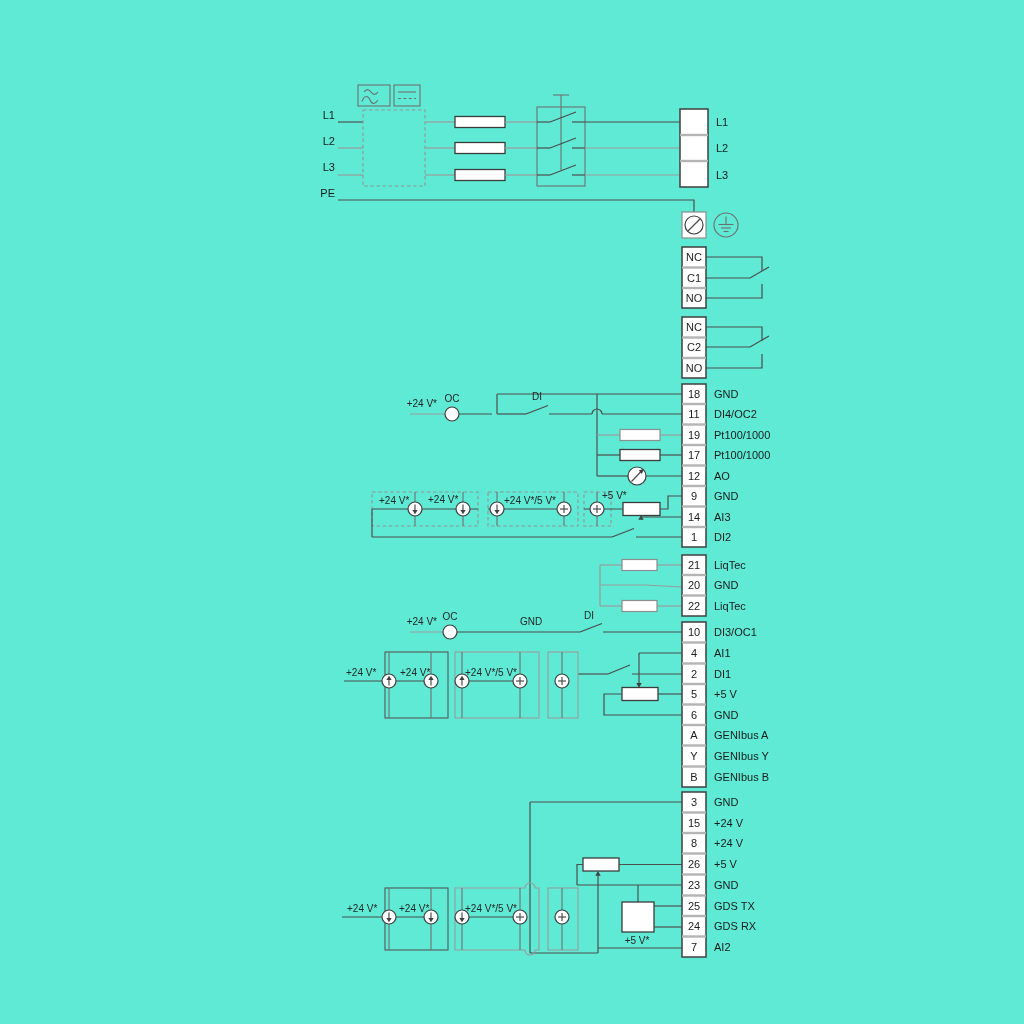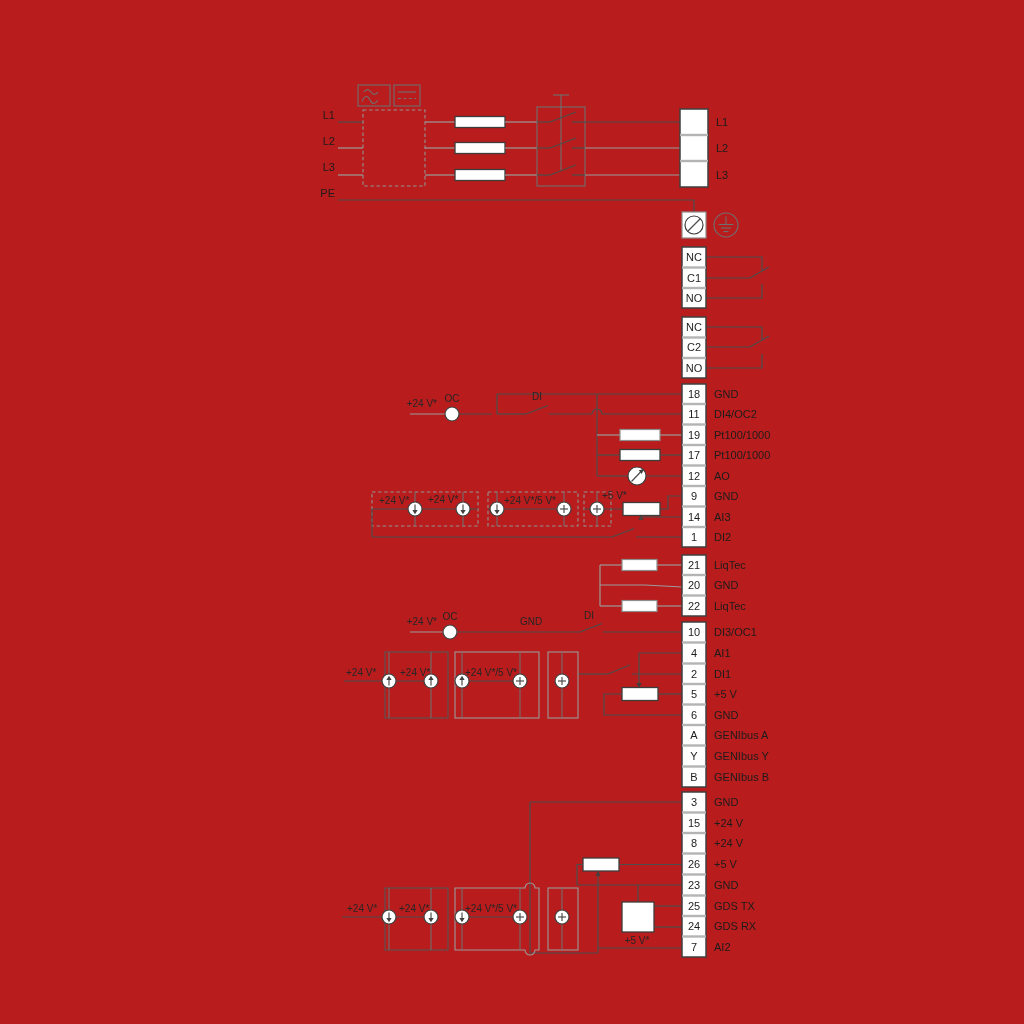--- a/index.html
+++ b/index.html
@@ -1,16 +1,16 @@
 <!DOCTYPE html>
 <html><head>
 <meta charset="utf-8">
 <style>
   html,body{margin:0;padding:0;background:#ffffff;}
-  #page{position:relative;width:1024px;height:1024px;background:#b91c1c;overflow:hidden;}
+  #page{position:relative;width:1024px;height:1024px;background:#5eead4;overflow:hidden;}
   svg{font-family:"Liberation Sans","DejaVu Sans",sans-serif;}
   .w{stroke:#4d4d4d;stroke-width:1.2;fill:none;}
   .wl{stroke:#9b9b9b;stroke-width:1.2;fill:none;}
   .w1{stroke:#6f6f6f;stroke-width:1.1;fill:none;}
   .bx{stroke:#3c3c3c;stroke-width:1.3;fill:#ffffff;}
   .bxl{stroke:#8d8d8d;stroke-width:1.2;fill:#ffffff;}
   .grp{stroke:#565656;stroke-width:1.1;fill:none;}
   .grpl{stroke:#9b9b9b;stroke-width:1.1;fill:none;}
   .dsh{stroke:#949494;stroke-width:1.1;fill:none;stroke-dasharray:3.5 2.6;}
   .blk{stroke:#3f3f3f;stroke-width:1.5;fill:#ffffff;}

